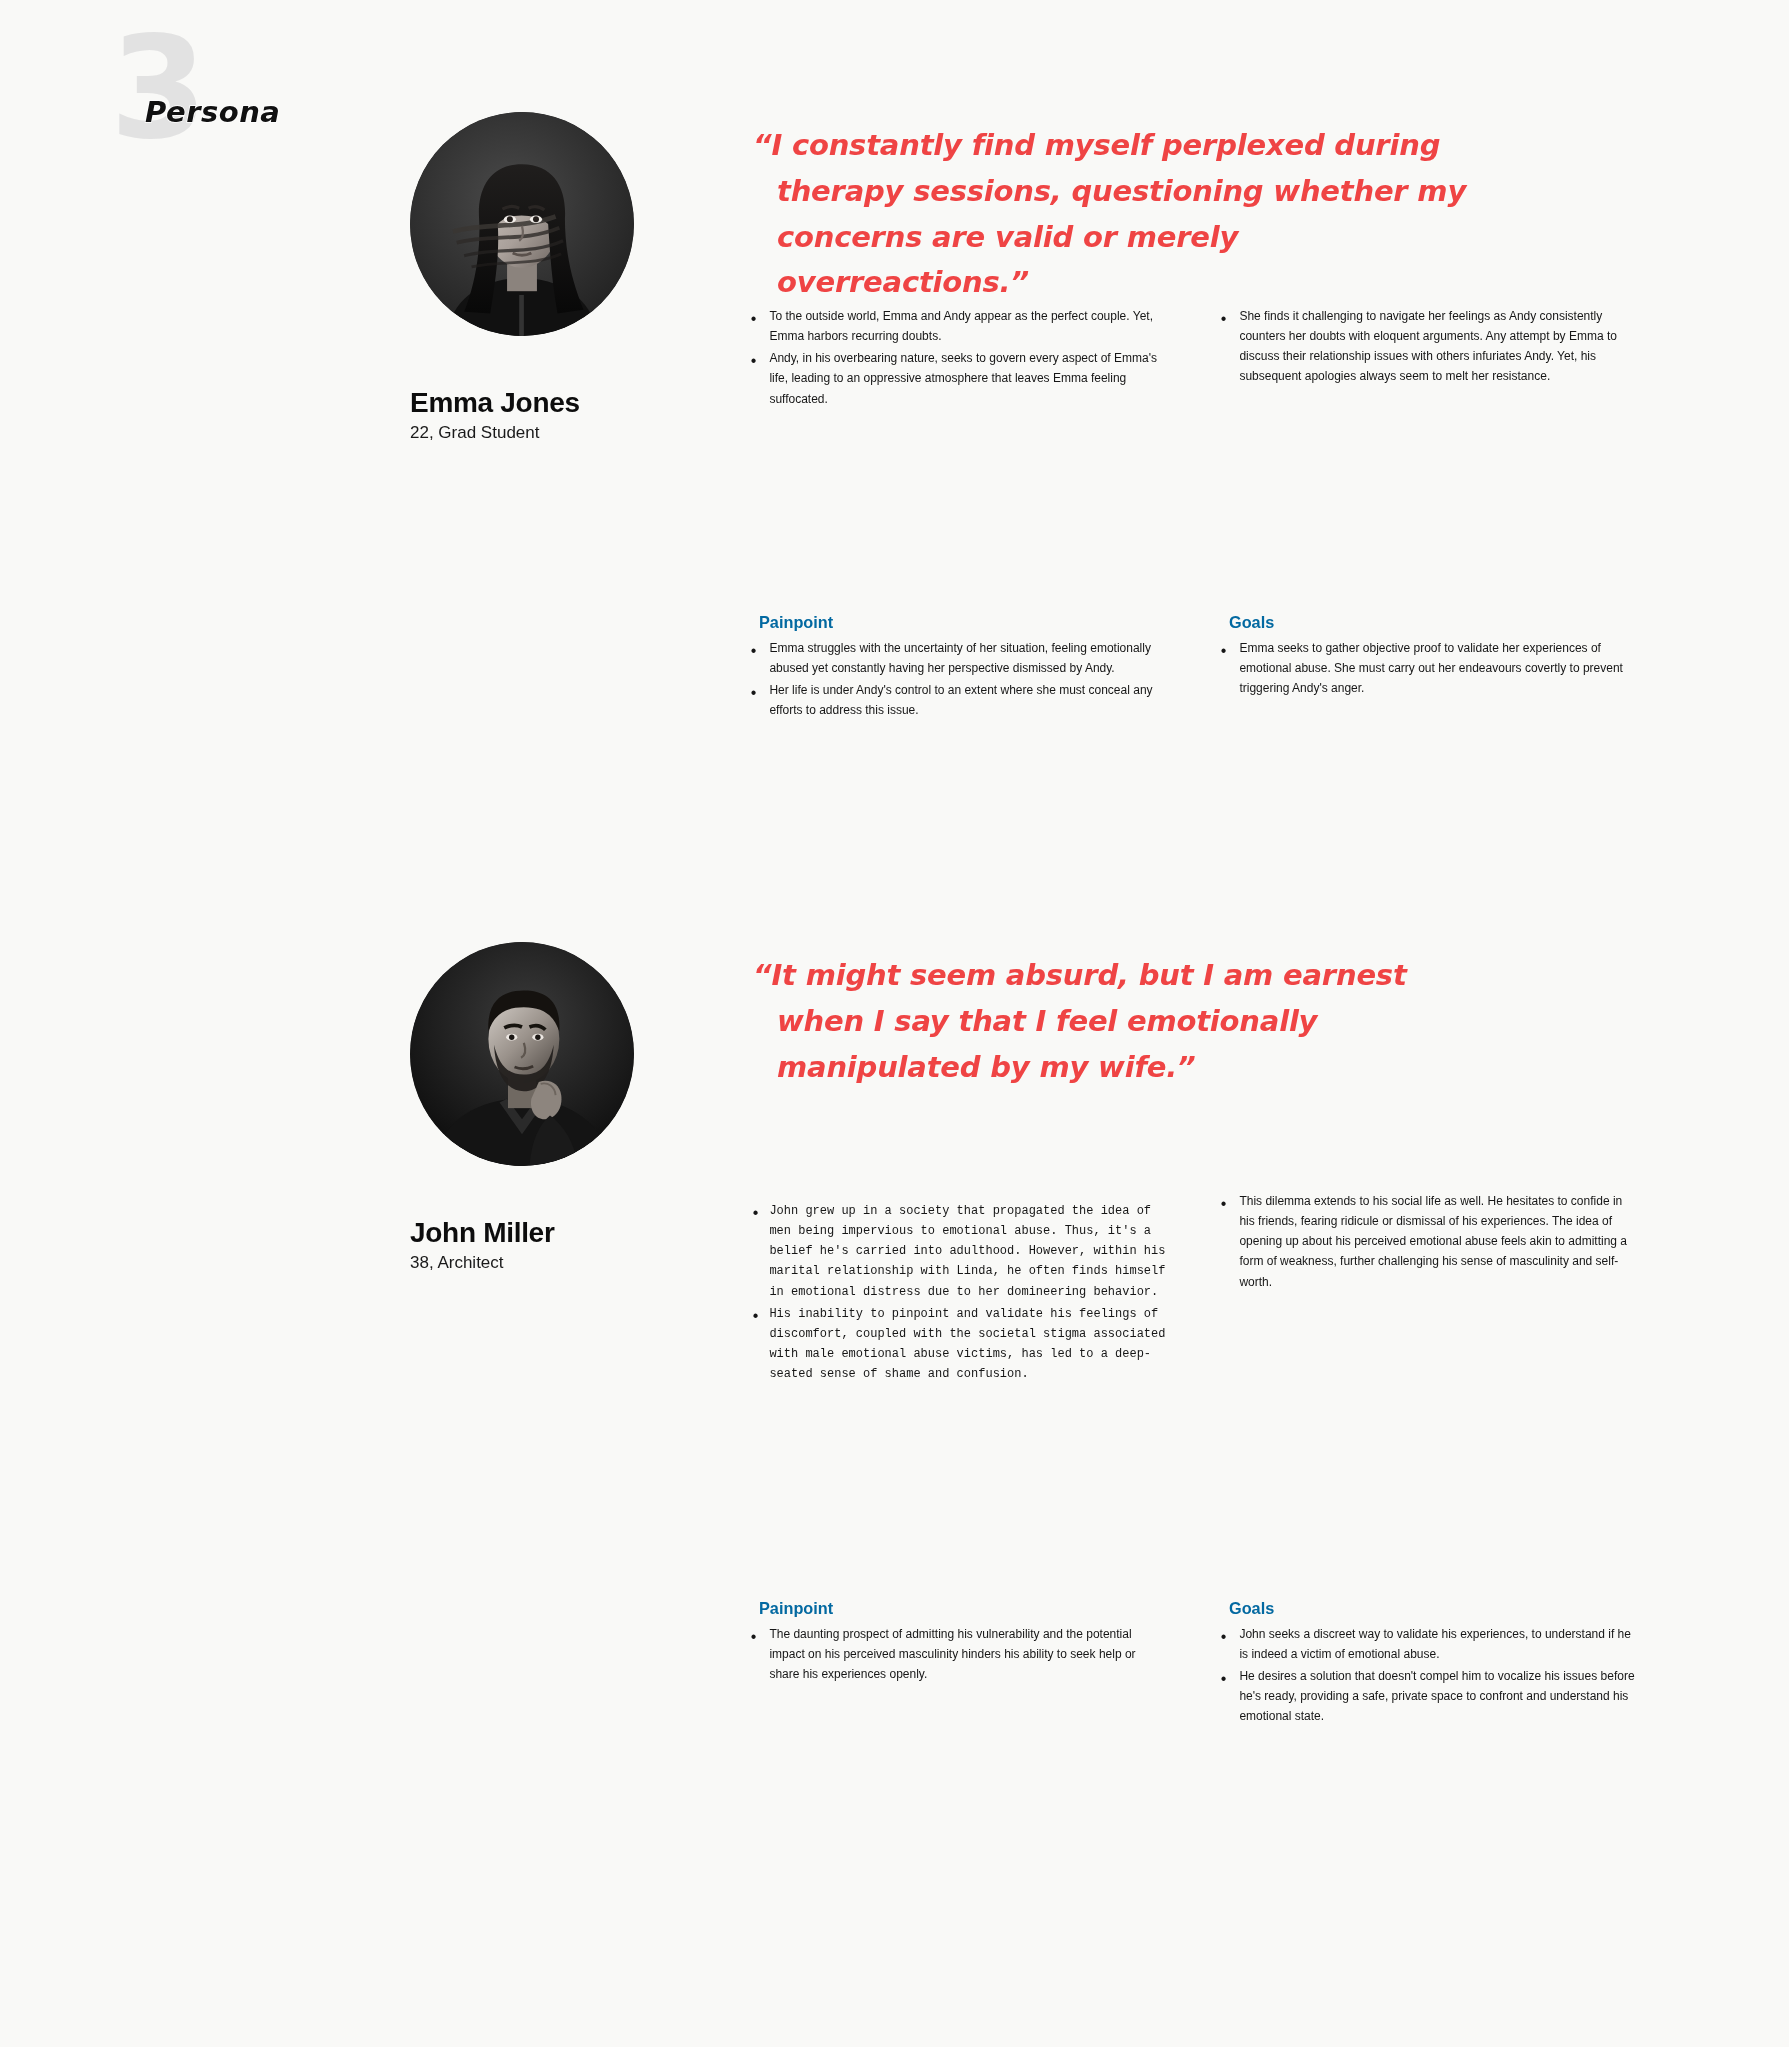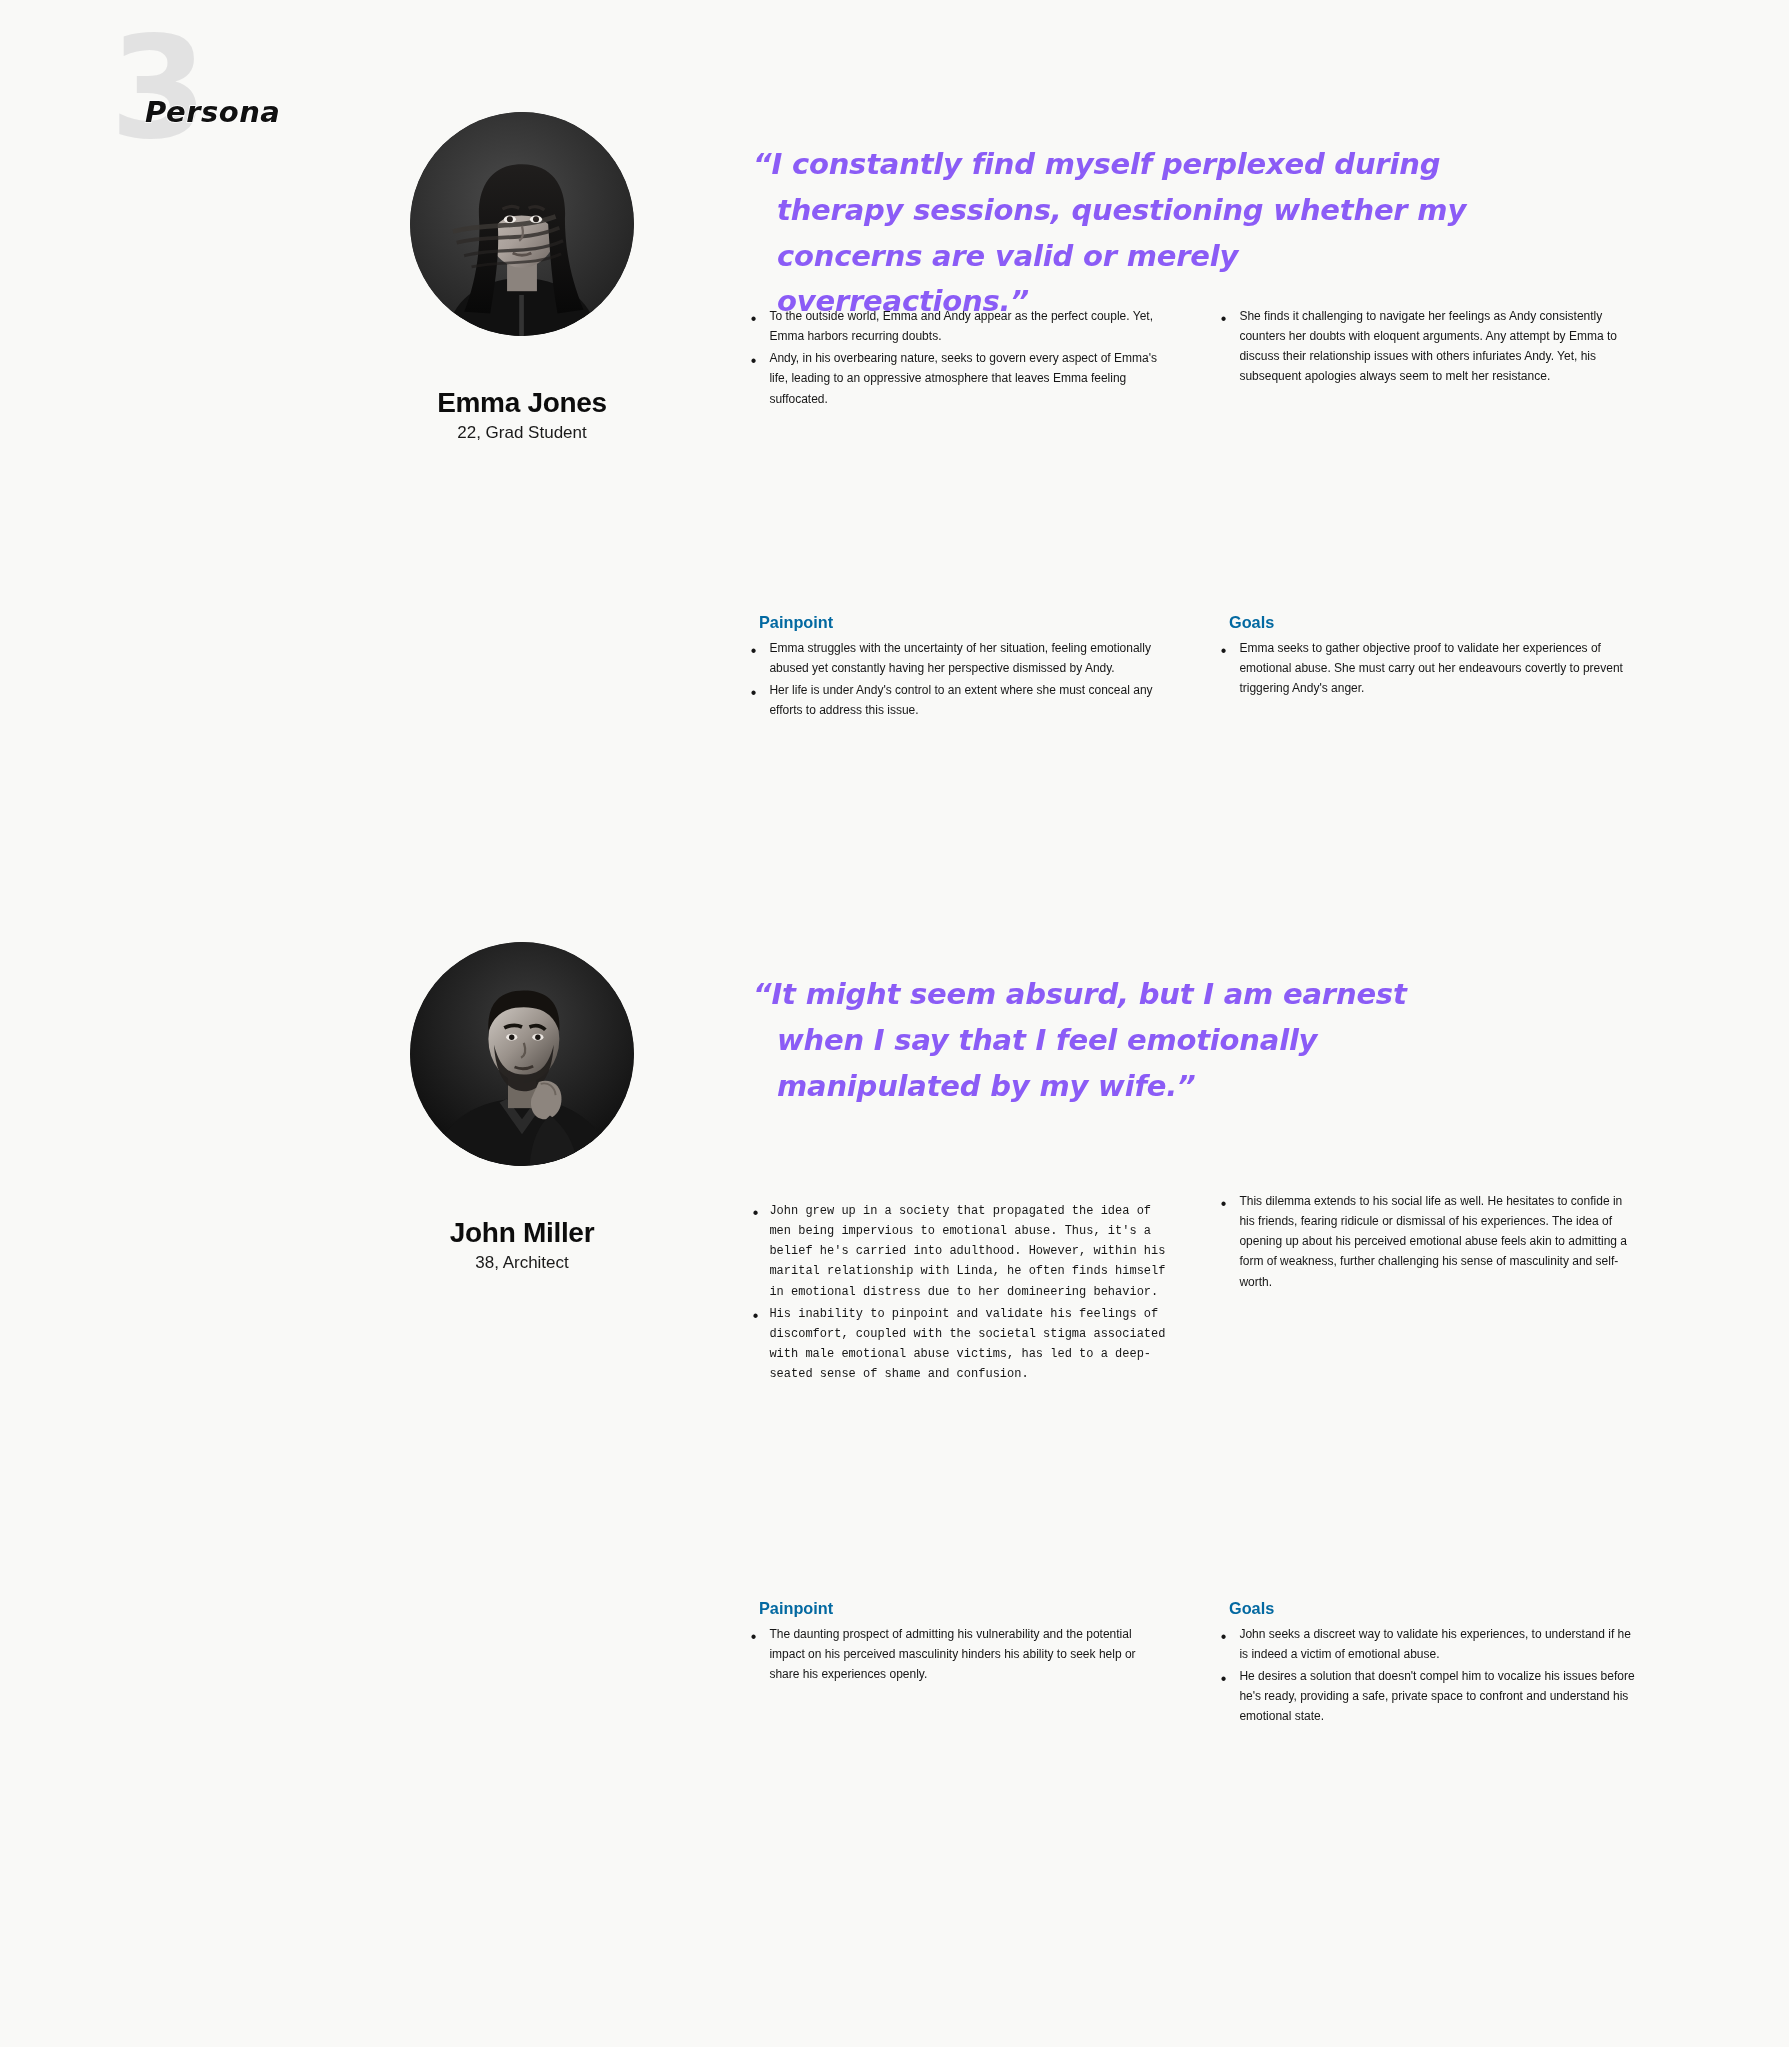--- a/index.html
+++ b/index.html
@@ -58,21 +58,20 @@
   }
   #persona-emma { top: 112px; }
   #persona-john { top: 942px; }
 
   
   .persona-identity {
     position: absolute;
     left: 410px;
     top: 0;
     width: 224px;
-    text-align: center;
   }
   .avatar {
     width: 224px;
     height: 224px;
     border-radius: 50%;
     overflow: hidden;
     position: relative;
     background: #2b2b2b;
   }
   .avatar svg { display: block; width: 224px; height: 224px; }
@@ -87,27 +86,27 @@
     margin-top: 4px;
     font-size: 17px;
     font-weight: 400;
     color: #1a1a1a;
   }
 
   
   .quote {
     position: absolute;
     left: 753px;
-    top: 30px;
+    top: 11px;
     width: 736px;
     font-size: 29px;
     line-height: 1.58;
     font-weight: 700;
     font-style: italic;
-    color: #8b5cf6;
+    color: #ef4444;
     letter-spacing: -0.2px;
     font-family: "DejaVu Sans", sans-serif;
   }
   .quote .qline { display: block; }
   .quote .qline.indent { padding-left: 24px; }
 
   
   .col {
     position: absolute;
     width: 420px;

